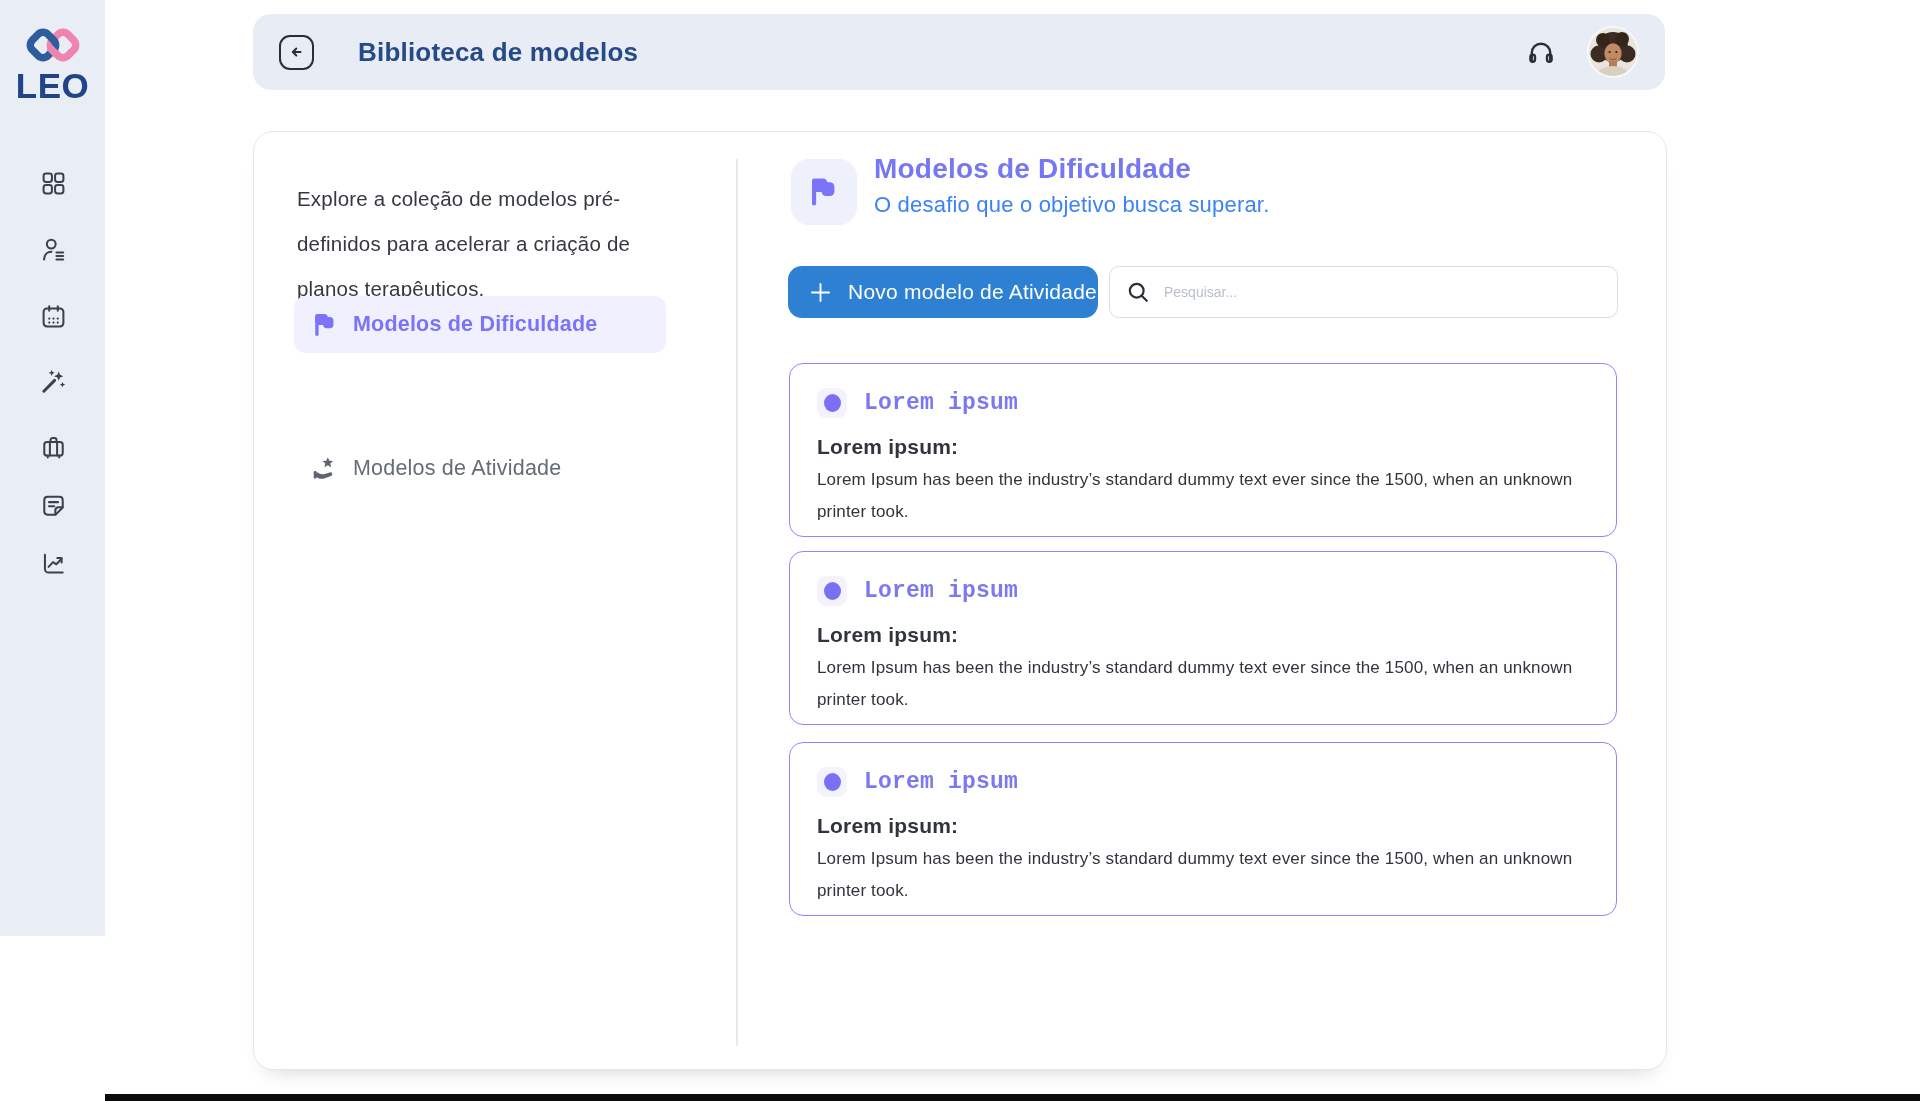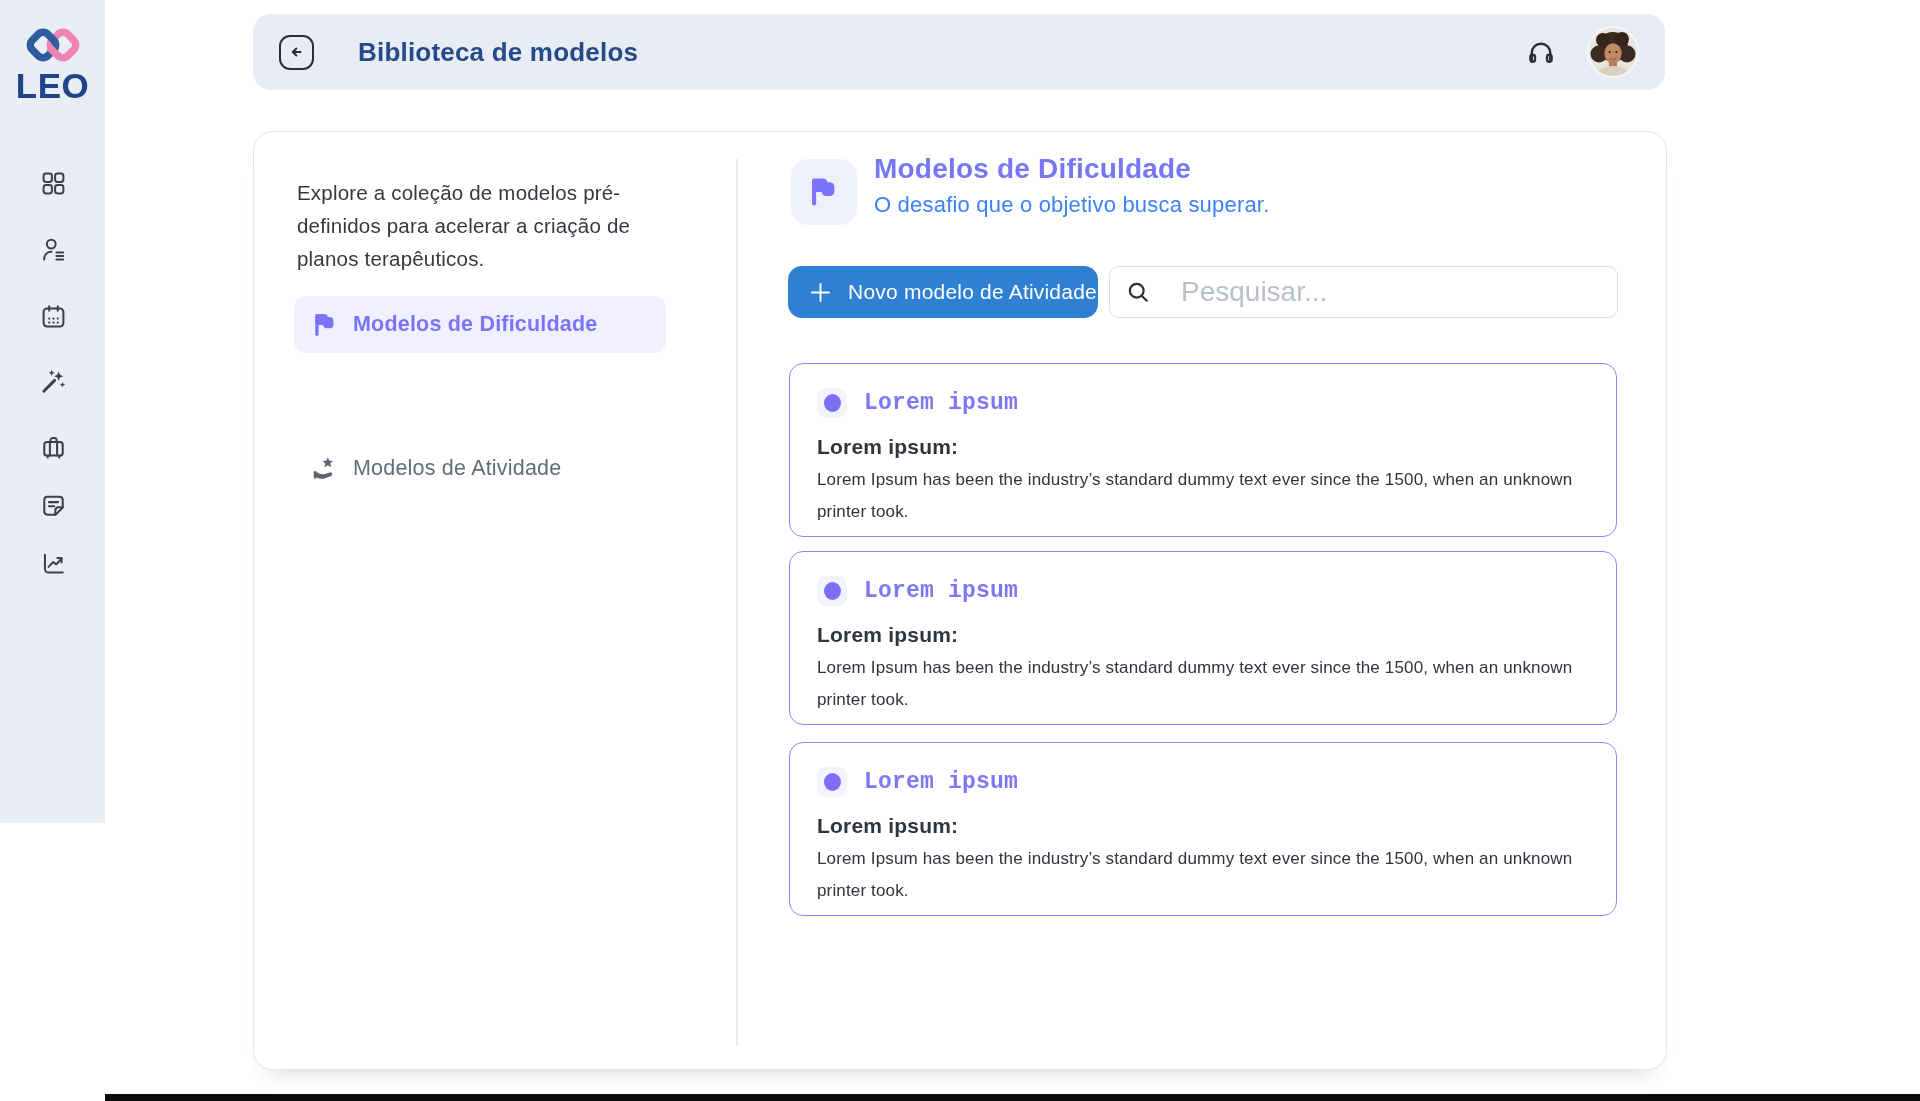--- a/index.html
+++ b/index.html
@@ -1,21 +1,21 @@
 <!DOCTYPE html>
 <html><head>
 <meta charset="utf-8">
 <style>
   * { margin:0; padding:0; box-sizing:border-box; }
   html,body { width:1920px; height:1101px; background:#ffffff; overflow:hidden;
               font-family:"Liberation Sans","DejaVu Sans",sans-serif; }
   .stage { position:relative; width:1920px; height:1101px; background:#fff; }
 
   
-  .sidebar { position:absolute; left:0; top:0; width:105px; height:823px; background:#e9edf4; }
+  .sidebar { position:absolute; left:0; top:0; width:105px; height:936px; background:#e9edf4; }
   .logo { position:absolute; left:0; top:14px; width:105px; text-align:center; }
   .logo-links { display:block; margin:8px auto 0; }
   .logo-text { font-size:35px; font-weight:700; color:#20448a; letter-spacing:.5px; margin-top:-2px; }
   .nav-ico { position:absolute; left:33px; width:40px; height:40px; display:flex; align-items:center; justify-content:center; cursor:pointer; }
   .nav-ico svg { width:27px; height:27px; }
   .icostroke { fill:none; stroke:#3a414c; stroke-width:1.8; stroke-linecap:round; stroke-linejoin:round; }
 
   
   .bottom-bar { position:absolute; left:105px; right:0; bottom:0; height:7px; background:#0b0b0c; }
 
@@ -25,35 +25,35 @@
   .header-title { margin-left:44px; font-size:26px; font-weight:700; color:#254a87; letter-spacing:.2px; }
   .header-right { margin-left:auto; display:flex; align-items:center; margin-right:28px; }
   .hp-btn { width:40px; height:40px; display:flex; align-items:center; justify-content:center; cursor:pointer; margin-right:28px; }
   .avatar { width:48px; height:48px; border-radius:50%; overflow:hidden; cursor:pointer; box-shadow:0 0 0 2px rgba(255,255,255,.6); }
 
   
   .panel { position:absolute; left:253px; top:131px; width:1414px; height:939px; background:#fff; border:1.5px solid #e6e6ea; border-radius:20px; box-shadow:0 14px 22px -16px rgba(40,50,80,.28); }
   .divider { position:absolute; left:482px; top:27px; width:1.5px; height:887px; background:#e8eaee; }
 
   
-  .intro { position:absolute; left:43px; top:44px; width:338px; font-size:20.5px; line-height:33px; font-weight:500; color:#35393f; letter-spacing:.2px; }
+  .intro { position:absolute; left:43px; top:44px; width:338px; font-size:20.5px; line-height:45px; font-weight:500; color:#35393f; letter-spacing:.2px; }
   .menu-item { position:absolute; left:40px; width:372px; height:57px; border-radius:12px; display:flex; align-items:center; padding-left:18px; cursor:pointer; }
   .menu-item.active { background:#f1f0fe; }
   .menu-item .mi-ico { width:26px; height:26px; margin-right:15px; flex:0 0 auto; display:flex; align-items:center; justify-content:center; }
   .mi-label { font-size:21.5px; letter-spacing:.2px; color:#646c78; font-weight:500; }
   .menu-item.active .mi-label { color:#7b74f9; font-weight:600; }
 
   
   .sec-icon-box { position:absolute; left:537px; top:27px; width:66px; height:66px; border-radius:18px; background:#eef0fc; display:flex; align-items:center; justify-content:center; }
   .sec-title { position:absolute; left:620px; top:21px; font-size:28px; font-weight:700; color:#7577f3; letter-spacing:.2px; }
   .sec-sub { position:absolute; left:620px; top:60px; font-size:22px; color:#3b82f6; font-weight:500; letter-spacing:.2px; }
 
   .new-btn { position:absolute; left:534px; top:134px; width:310px; height:52px; border:none; border-radius:14px; background:#2e80d2; color:#fff; display:flex; align-items:center; justify-content:center; gap:15px; font-size:21px; font-weight:500; letter-spacing:.2px; cursor:pointer; font-family:inherit;padding-left:19px; }
   .search-box { position:absolute; left:855px; top:134px; width:509px; height:52px; border:1.5px solid #d9dce3; border-radius:10px; background:#fff; display:flex; align-items:center; padding:0 16px; }
-  .search-box input { border:none; outline:none; flex:1; font-size:28px; color:#454b57; margin-left:30px; font-family:inherit; background:transparent; }
+  .search-box input { border:none; outline:none; flex:1; font-size:14px; color:#454b57; margin-left:13px; font-family:inherit; background:transparent; }
   .search-box input::placeholder { color:#b9bfca; }
 
   .card { position:absolute; left:535px; width:828px; height:174px; background:#fff; border:1.6px solid #8a88fa; border-radius:14px; cursor:pointer; }
   .card .dot-box { position:absolute; left:27px; top:24px; width:30px; height:30px; border-radius:9px; background:#f3f2fd; display:flex; align-items:center; justify-content:center; }
   .card .dot { width:17px; height:18px; border-radius:50%; background:#7b70f3; }
   .card .card-title { position:absolute; left:74px; top:26px; font-size:23px; font-weight:700; color:#7c78f2; letter-spacing:.2px;font-family:Liberation Mono, monospace; }
   .card .card-heading { position:absolute; left:27px; top:71px; font-size:21px; font-weight:700; color:#30343c; letter-spacing:.2px; }
   .card .card-body { position:absolute; left:27px; top:100px; width:778px; font-size:17px; line-height:32px; color:#30343c; font-weight:500; letter-spacing:.15px; }
 </style>
 </head>

